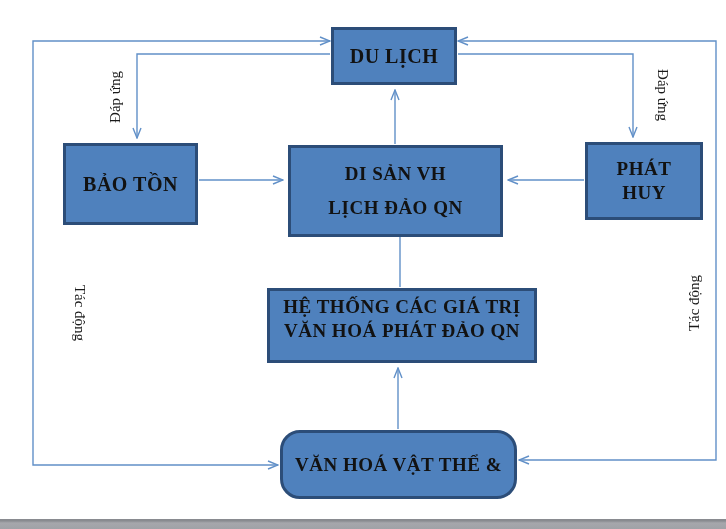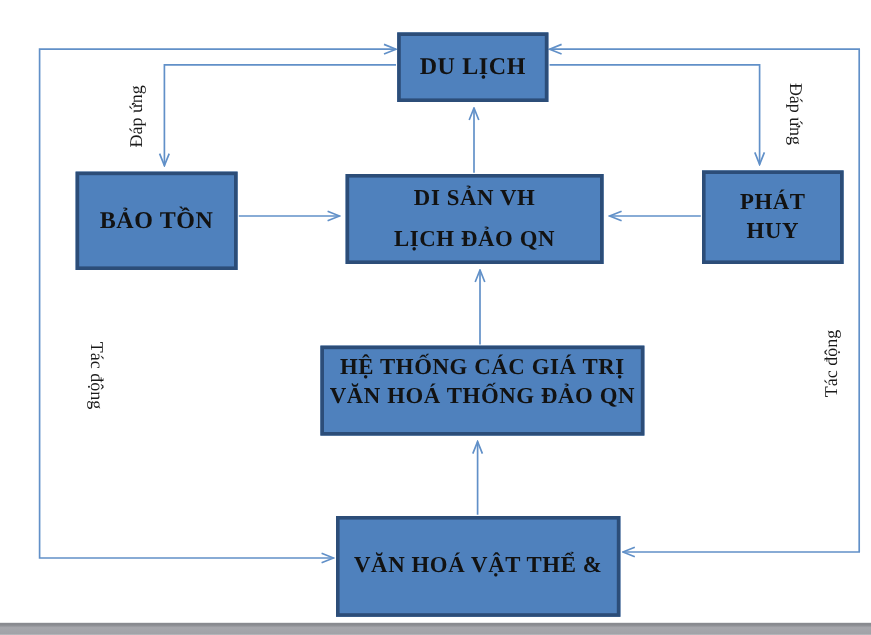--- a/index.html
+++ b/index.html
@@ -18,24 +18,24 @@
     font-size:19px;letter-spacing:.5px;
   }
   .node span{display:block;white-space:nowrap;}
   .lh-wide  span{line-height:34px;}
   .lh-mid   span{line-height:32px;}
   .lh-tight span{line-height:24px;}
   .lh-single span{line-height:22px;}
 
   #box-du-lich  {left:331px;top:27px; width:126px;height:58px;font-size:20px;}
   #box-bao-ton  {left:63px; top:143px;width:135px;height:82px;font-size:20px;}
-  #box-di-san   {left:288px;top:145px;width:215px;height:75px;}
+  #box-di-san   {left:288px;top:145px;width:215px;height:92px;}
   #box-phat-huy {left:585px;top:142px;width:118px;height:78px;}
   #box-he-thong {left:267px;top:288px;width:270px;height:75px;padding-bottom:14px;}
-  #box-van-hoa  {left:280px;top:430px;width:237px;height:84px;}
+  #box-van-hoa  {left:280px;top:430px;width:237px;height:69px;border-radius:20px;}
 
   .edge-label{
     position:absolute;
     font-size:15px;color:#1a1a1a;white-space:nowrap;
     transform-origin:center center;
   }
   .rot-ccw{transform:translate(-50%,-50%) rotate(-90deg);}
   .rot-cw {transform:translate(-50%,-50%) rotate(90deg);}
   #lbl-dap-ung-left {left:115px;top:97px;}
   #lbl-dap-ung-right{left:662px;top:95px;}
@@ -96,21 +96,21 @@
     <span>LỊCH ĐẢO QN</span>
   </div>
 
   <div class="node lh-tight" id="box-phat-huy">
     <span>PHÁT</span>
     <span>HUY</span>
   </div>
 
   <div class="node lh-tight" id="box-he-thong">
     <span>HỆ THỐNG CÁC GIÁ TRỊ</span>
-    <span>VĂN HOÁ THỐNG ĐẢO QN</span>
+    <span>VĂN HOÁ PHÁT ĐẢO QN</span>
   </div>
 
   <div class="node lh-mid" id="box-van-hoa">
     <span>VĂN HOÁ VẬT THỂ &amp;</span>
   </div>
 
   <div class="edge-label rot-ccw" id="lbl-dap-ung-left">Đáp ứng</div>
 
   <div class="edge-label rot-cw" id="lbl-dap-ung-right">Đáp ứng</div>
 

